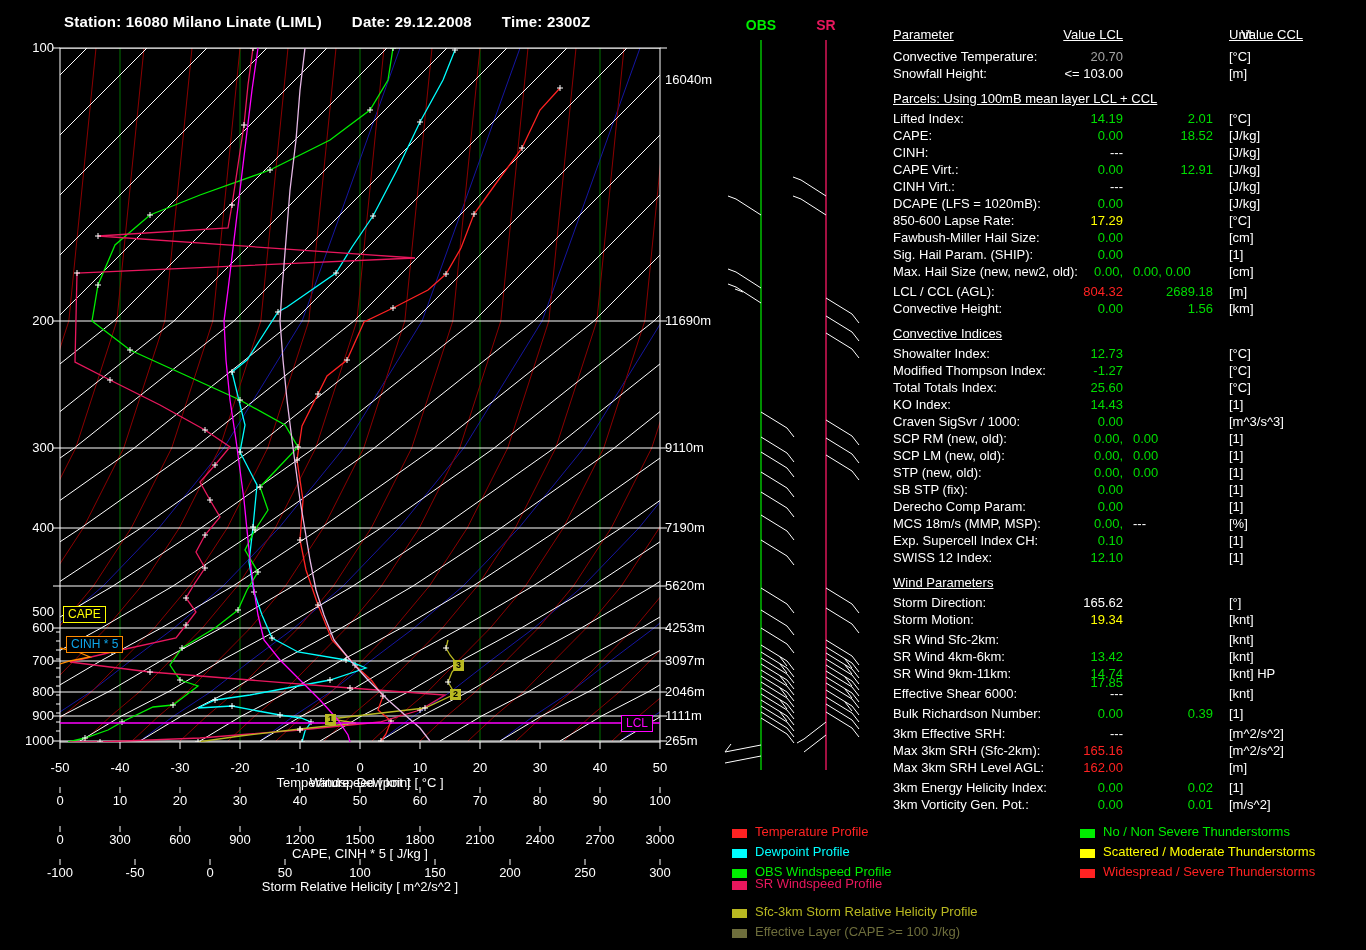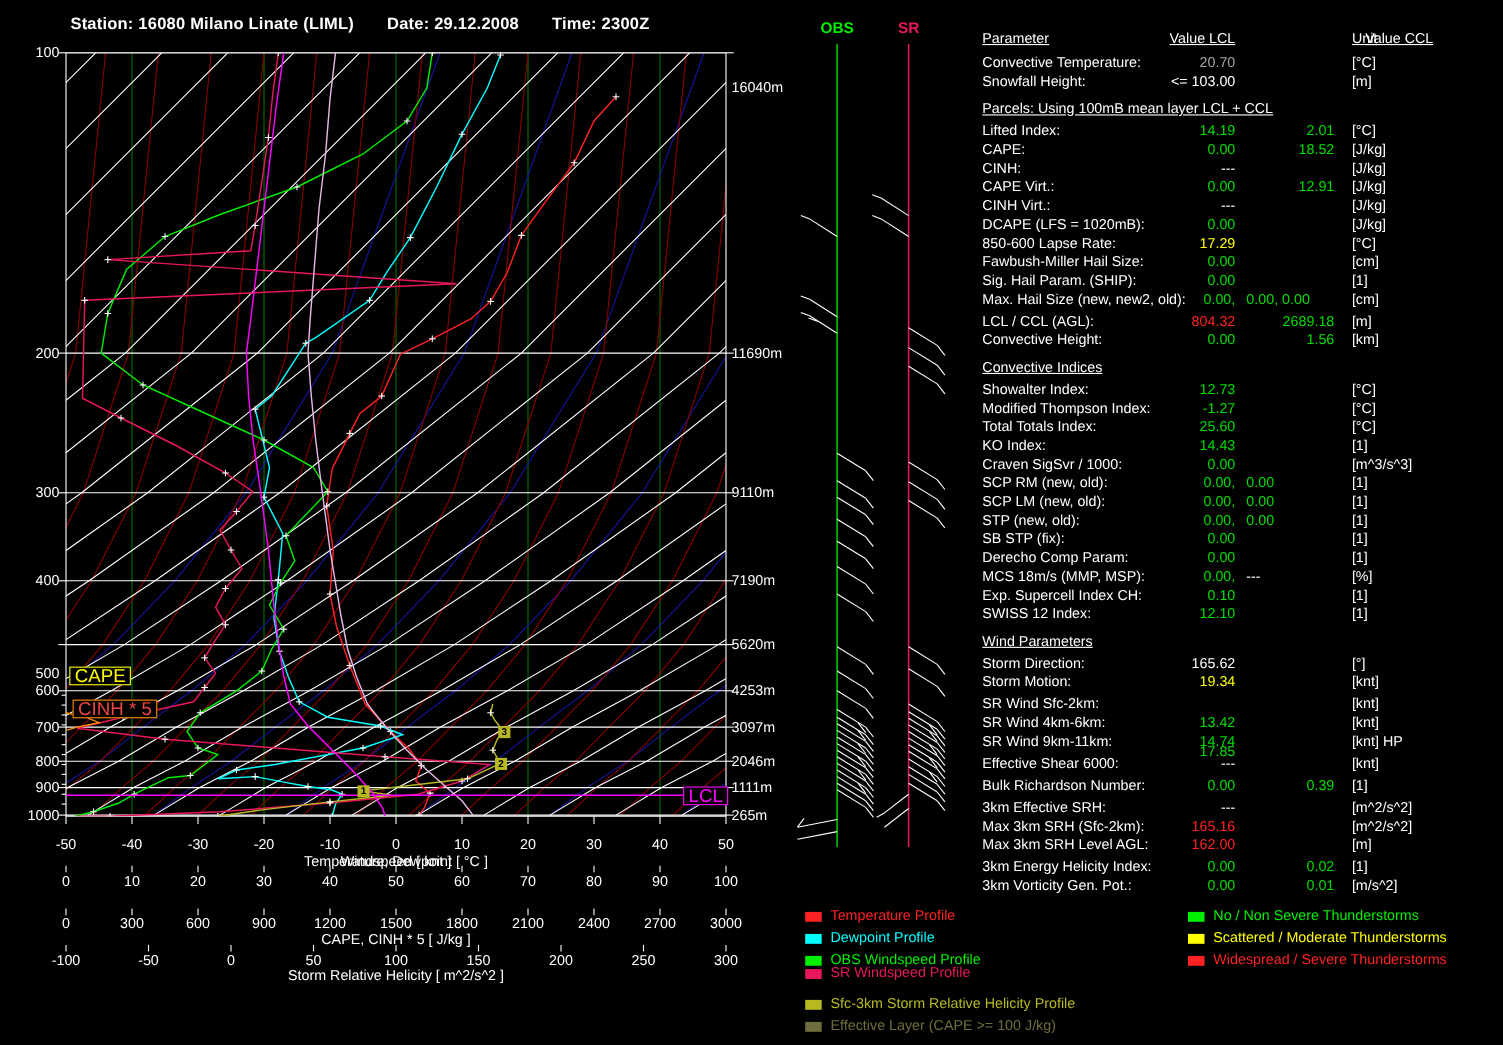--- a/index.html
+++ b/index.html
@@ -8,21 +8,21 @@
   .abs{position:absolute;}
   #title-bar{position:absolute;left:64px;top:13px;font-size:15px;font-weight:bold;
              white-space:nowrap;letter-spacing:0.2px;}
   #title-bar span{margin-right:30px;}
   #chart-svg{position:absolute;left:0;top:0;}
   .plabel{position:absolute;width:42px;text-align:right;font-size:13px;line-height:14px;}
   .hlabel{position:absolute;left:665px;font-size:13px;line-height:14px;}
   .ticklabel{position:absolute;width:56px;text-align:center;font-size:13px;line-height:14px;}
   .axtitle{position:absolute;left:60px;width:600px;text-align:center;font-size:13px;line-height:14px;}
   .colhead{position:absolute;top:17px;font-size:14px;font-weight:bold;width:60px;text-align:center;}
-  .chartbox{position:absolute;font-size:17px;line-height:13px;padding:1px 4px;border:1px solid;background:#000;}
+  .chartbox{position:absolute;font-size:12px;line-height:13px;padding:1px 4px;border:1px solid;background:#000;}
   .kmbox{position:absolute;width:11px;height:11px;background:#b8b821;color:#000;font-size:9px;
          font-weight:bold;text-align:center;line-height:11px;}
   #params-table{position:absolute;left:893px;top:0;width:473px;font-size:13px;}
   .trow{position:absolute;left:0;width:473px;height:17px;white-space:nowrap;line-height:16px;}
   .trow .lab{position:absolute;left:0;}
   .trow .v1{position:absolute;left:0;width:230px;text-align:right;}
   .trow .v2m{position:absolute;left:240px;}
   .trow .v2c{position:absolute;left:0;width:320px;text-align:right;}
   .trow .un{position:absolute;left:336px;}
   .u{text-decoration:underline;}
@@ -547,21 +547,21 @@
     <div class="ticklabel abs" style="left: 107px; top: 866px;">-50</div>
     <div class="ticklabel abs" style="left: 182px; top: 866px;">0</div>
     <div class="ticklabel abs" style="left: 257px; top: 866px;">50</div>
     <div class="ticklabel abs" style="left: 332px; top: 866px;">100</div>
     <div class="ticklabel abs" style="left: 407px; top: 866px;">150</div>
     <div class="ticklabel abs" style="left: 482px; top: 866px;">200</div>
     <div class="ticklabel abs" style="left: 557px; top: 866px;">250</div>
     <div class="ticklabel abs" style="left: 632px; top: 866px;">300</div>
     <div class="axtitle abs" style="top: 880px;">Storm Relative Helicity  [ m^2/s^2 ]</div>
     <div class="chartbox abs" style="left: 63px; top: 606px; color: rgb(255, 255, 0); border-color: rgb(255, 255, 0);">CAPE</div>
-    <div class="chartbox abs" style="left: 66px; top: 636px; color: #ef4444; border-color: rgb(255, 140, 0);">CINH * 5</div>
+    <div class="chartbox abs" style="left: 66px; top: 636px; color: #0ea5e9; border-color: rgb(255, 140, 0);">CINH * 5</div>
     <div class="chartbox abs" style="left: 621px; top: 715px; color: rgb(255, 0, 255); border-color: rgb(255, 0, 255);">LCL</div>
     <div class="kmbox abs" style="left: 325px; top: 714px;">1</div>
     <div class="kmbox abs" style="left: 450px; top: 689px;">2</div>
     <div class="kmbox abs" style="left: 453px; top: 660px;">3</div>
   </div>
 
 <div id="params-table">
     <div class="trow" style="top: 27px;">
       <span class="lab u">Parameter</span>
       <span class="v1"><span class="u">Value LCL</span></span>

